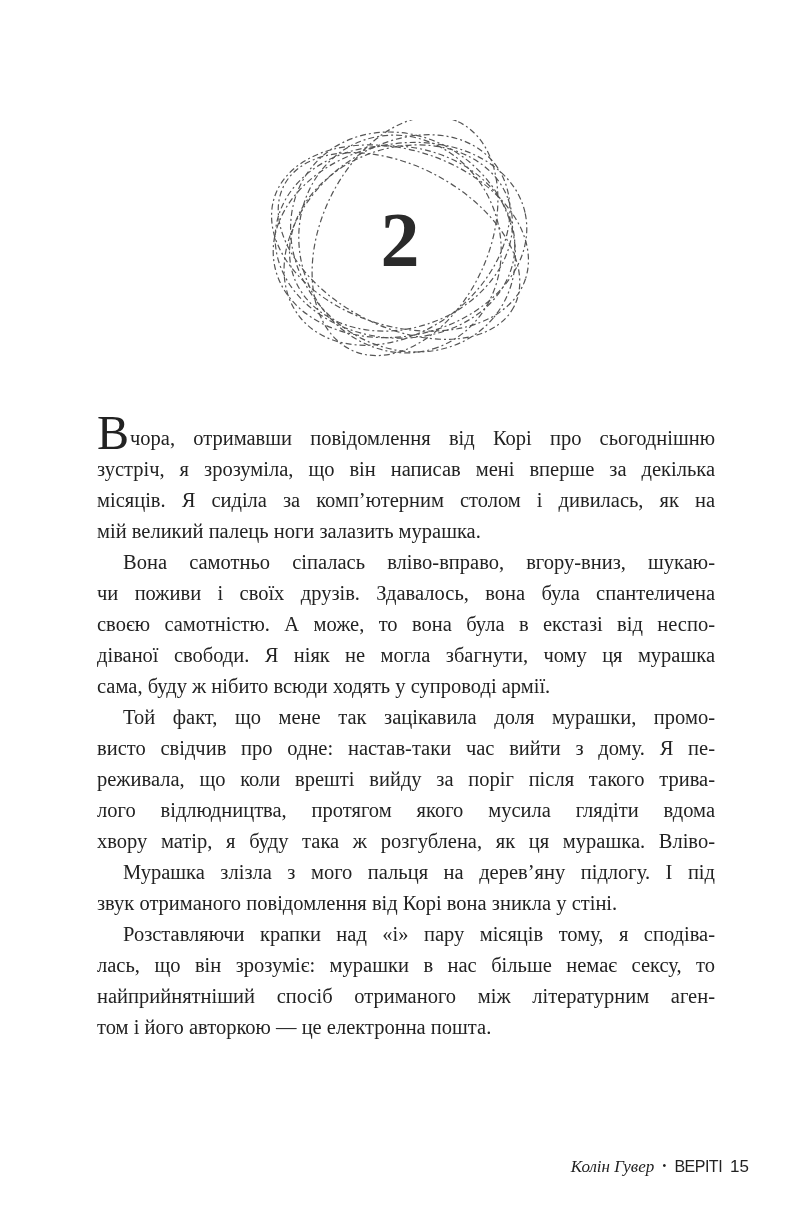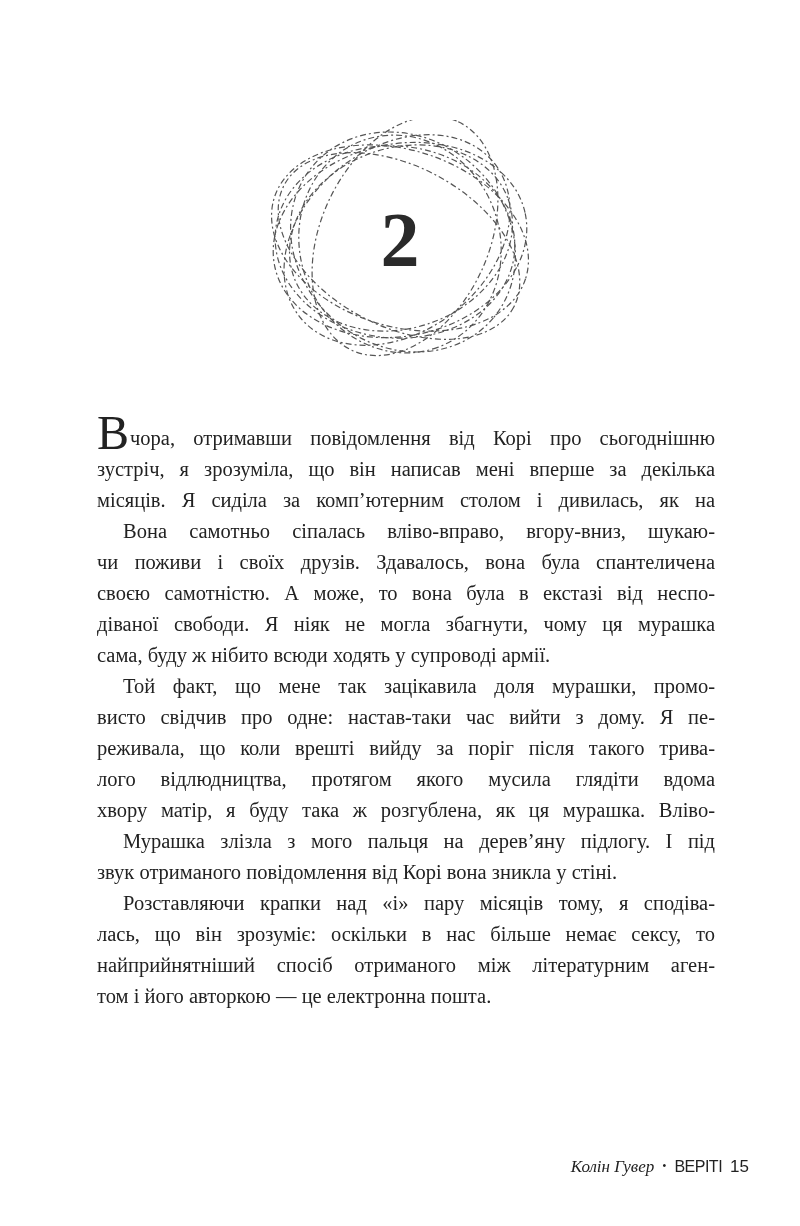--- a/index.html
+++ b/index.html
@@ -37,20 +37,21 @@
     </g>
   </svg>
   <div class="chapter-num">2</div>
 </div>
 
 <div class="text-block">
   <div>
     <span class="line"><span class="drop">В</span><span>чора, отримавши повідомлення від Корі про сьогоднішню</span></span>
     <span class="line">зустріч, я зрозуміла, що він написав мені вперше за декілька</span>
     <span class="line">місяців. Я сиділа за комп’ютерним столом і дивилась, як на</span>
+    <span class="line last">мій великий палець ноги залазить мурашка.</span>
   </div>
   <div>
     <span class="line indent">Вона самотньо сіпалась вліво-вправо, вгору-вниз, шукаю-</span>
     <span class="line">чи поживи і своїх друзів. Здавалось, вона була спантеличена</span>
     <span class="line">своєю самотністю. А може, то вона була в екстазі від неспо-</span>
     <span class="line">діваної свободи. Я ніяк не могла збагнути, чому ця мурашка</span>
     <span class="line last">сама, буду ж нібито всюди ходять у супроводі армії.</span>
   </div>
   <div>
     <span class="line indent">Той факт, що мене так зацікавила доля мурашки, промо-</span>
@@ -58,21 +59,21 @@
     <span class="line">реживала, що коли врешті вийду за поріг після такого трива-</span>
     <span class="line">лого відлюдництва, протягом якого мусила глядіти вдома</span>
     <span class="line">хвору матір, я буду така ж розгублена, як ця мурашка. Вліво-</span>
   </div>
   <div>
     <span class="line indent">Мурашка злізла з мого пальця на дерев’яну підлогу. І під</span>
     <span class="line last">звук отриманого повідомлення від Корі вона зникла у стіні.</span>
   </div>
   <div>
     <span class="line indent">Розставляючи крапки над «і» пару місяців тому, я сподіва-</span>
-    <span class="line">лась, що він зрозуміє: оскільки в нас більше немає сексу, то</span>
+    <span class="line">лась, що він зрозуміє: мурашки в нас більше немає сексу, то</span>
     <span class="line">найприйнятніший спосіб отриманого між літературним аген-</span>
     <span class="line last">том і його авторкою — це електронна пошта.</span>
   </div>
 </div>
 
 <div class="footer">
   <span class="author">Колін Гувер</span><span class="sep">•</span><span class="title">ВЕРІТІ</span><span class="page">15</span>
 </div>
 
 </body></html>

